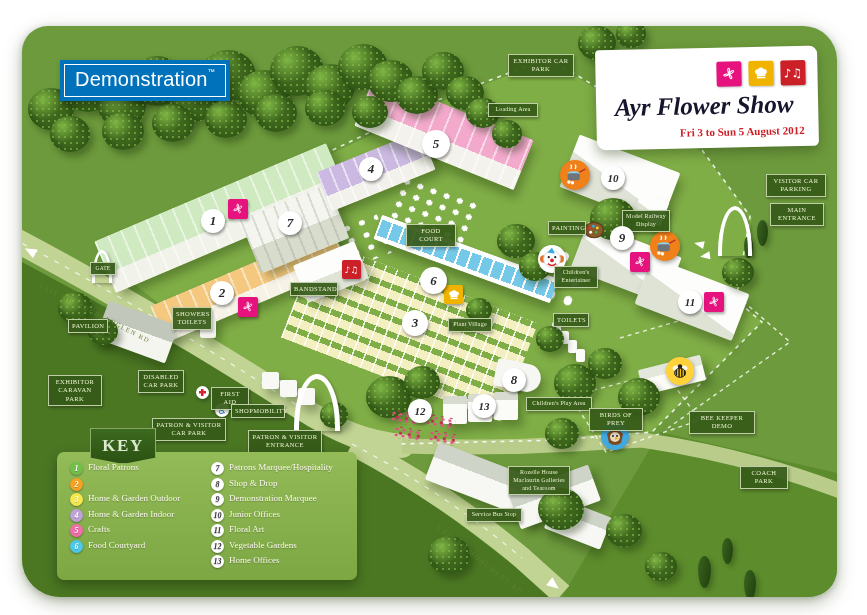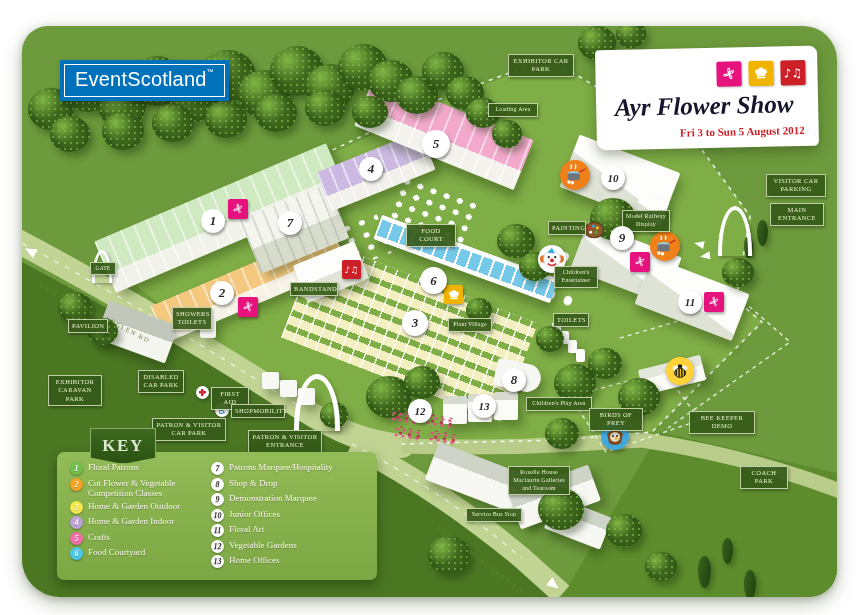--- a/index.html
+++ b/index.html
@@ -54,21 +54,21 @@
     box-shadow:0 5px 12px rgba(40,60,20,.4);}
   .banner-title{position:absolute;left:0;right:6px;top:44px;text-align:center;
     font:italic 700 25px "Liberation Serif",serif;color:#15152e;}
   .banner-date{position:absolute;right:14px;top:78px;font:700 11px "Liberation Serif",serif;color:#cb2027;}
   .bicons{position:absolute;right:12px;top:14px;display:flex;gap:7px;}
   .bicons .bq{width:25px;height:25px;border-radius:2px;display:flex;align-items:center;
     justify-content:center;box-shadow:1px 1px 2px rgba(0,0,0,.25);}
   
   .key{position:absolute;left:57px;top:452px;width:300px;height:128px;z-index:9;
     background:linear-gradient(#93bb58,#7ca743);border-radius:7px;
-    box-shadow:0 5px 12px rgba(20,40,5,.45);padding-left:20px;}
+    box-shadow:0 5px 12px rgba(20,40,5,.45);}
   .key-ribbon{position:absolute;left:33px;top:-24px;width:64px;height:34px;
     background:linear-gradient(#3c6a1e,#2b5113);color:#dcead0;display:flex;align-items:center;
     justify-content:center;font:600 17px "Liberation Serif",serif;letter-spacing:1.5px;
     border:1px solid rgba(200,220,160,.6);clip-path:polygon(0 0,100% 0,100% 82%,50% 100%,0 82%);}
   .kcol{position:absolute;top:10px;}
   .kcol.c1{left:13px;width:136px;}
   .kcol.c2{left:154px;width:142px;}
   .kitem{display:flex;align-items:flex-start;gap:5px;margin-bottom:2.5px;
     font:9px/1.15 "Liberation Serif",serif;color:#fbf9ec;text-shadow:0 1px 1px rgba(0,0,0,.25);}
   .kc{width:13px;height:13px;border-radius:50%;flex:0 0 13px;display:flex;align-items:center;
@@ -379,21 +379,21 @@
    <div class="lbl" style="left:589px;top:408px;width:54px">BIRDS OF PREY</div>
    <div class="lbl" style="left:689px;top:411px;width:66px">BEE KEEPER DEMO</div>
    <div class="lbl" style="left:740px;top:466px;width:48px">COACH PARK</div>
    <div class="lbl sm" style="left:508px;top:466px;width:62px">Rozelle House Maclaurin Galleries and Tearoom</div>
    <div class="lbl sm" style="left:466px;top:508px;width:56px">Service Bus Stop</div>
    <div class="lbl sm" style="left:90px;top:262px;width:26px;font-size:5.5px">GATE</div>
    <div class="roadtxt" style="left:42px;top:282px;transform:rotate(27deg);font-size:6.5px">EXIT TO LAUGHLANGLEN RD</div>
    <div class="roadtxt" style="left:440px;top:524px;transform:rotate(38deg)">EXIT TO MONUMENT RD</div>
 
    <div class="logo" style="background: rgb(0, 114, 188);">
-     <div class="logo-in"><span>EventScotland</span><span class="logo-tm">™</span></div>
+     <div class="logo-in"><span>Demonstration</span><span class="logo-tm">™</span></div>
    </div>
 
    <div class="banner">
      <div class="bicons">
        <div class="bq" style="background: rgb(230, 18, 125);">
          <svg width="19" height="19" viewBox="0 0 20 20">
                 <g fill="none" stroke="#fff" stroke-width="1.2">
                   <path d="M10 10 C 6 2, 13 2, 10 9"></path>
                   <path d="M10 10 C 14 3, 18 8, 11 10"></path>
                   <path d="M10 10 C 16 14, 11 18, 10 11"></path>
@@ -422,21 +422,20 @@
 
    <div class="key">
      <div class="key-ribbon">KEY</div>
      <div class="kcol c1">
        <div class="kitem">
               <span class="kc" style="background: rgb(114, 191, 76);">1</span>
               <span>Floral Patrons</span>
             </div>
        <div class="kitem">
               <span class="kc" style="background: rgb(246, 162, 35);">2</span>
-              <span>Cut Flower &amp; Vegetable Competition Classes</span>
             </div>
        <div class="kitem">
               <span class="kc" style="background: rgb(244, 232, 75);">3</span>
               <span>Home &amp; Garden Outdoor</span>
             </div>
        <div class="kitem">
               <span class="kc" style="background: rgb(190, 163, 216);">4</span>
               <span>Home &amp; Garden Indoor</span>
             </div>
        <div class="kitem">

